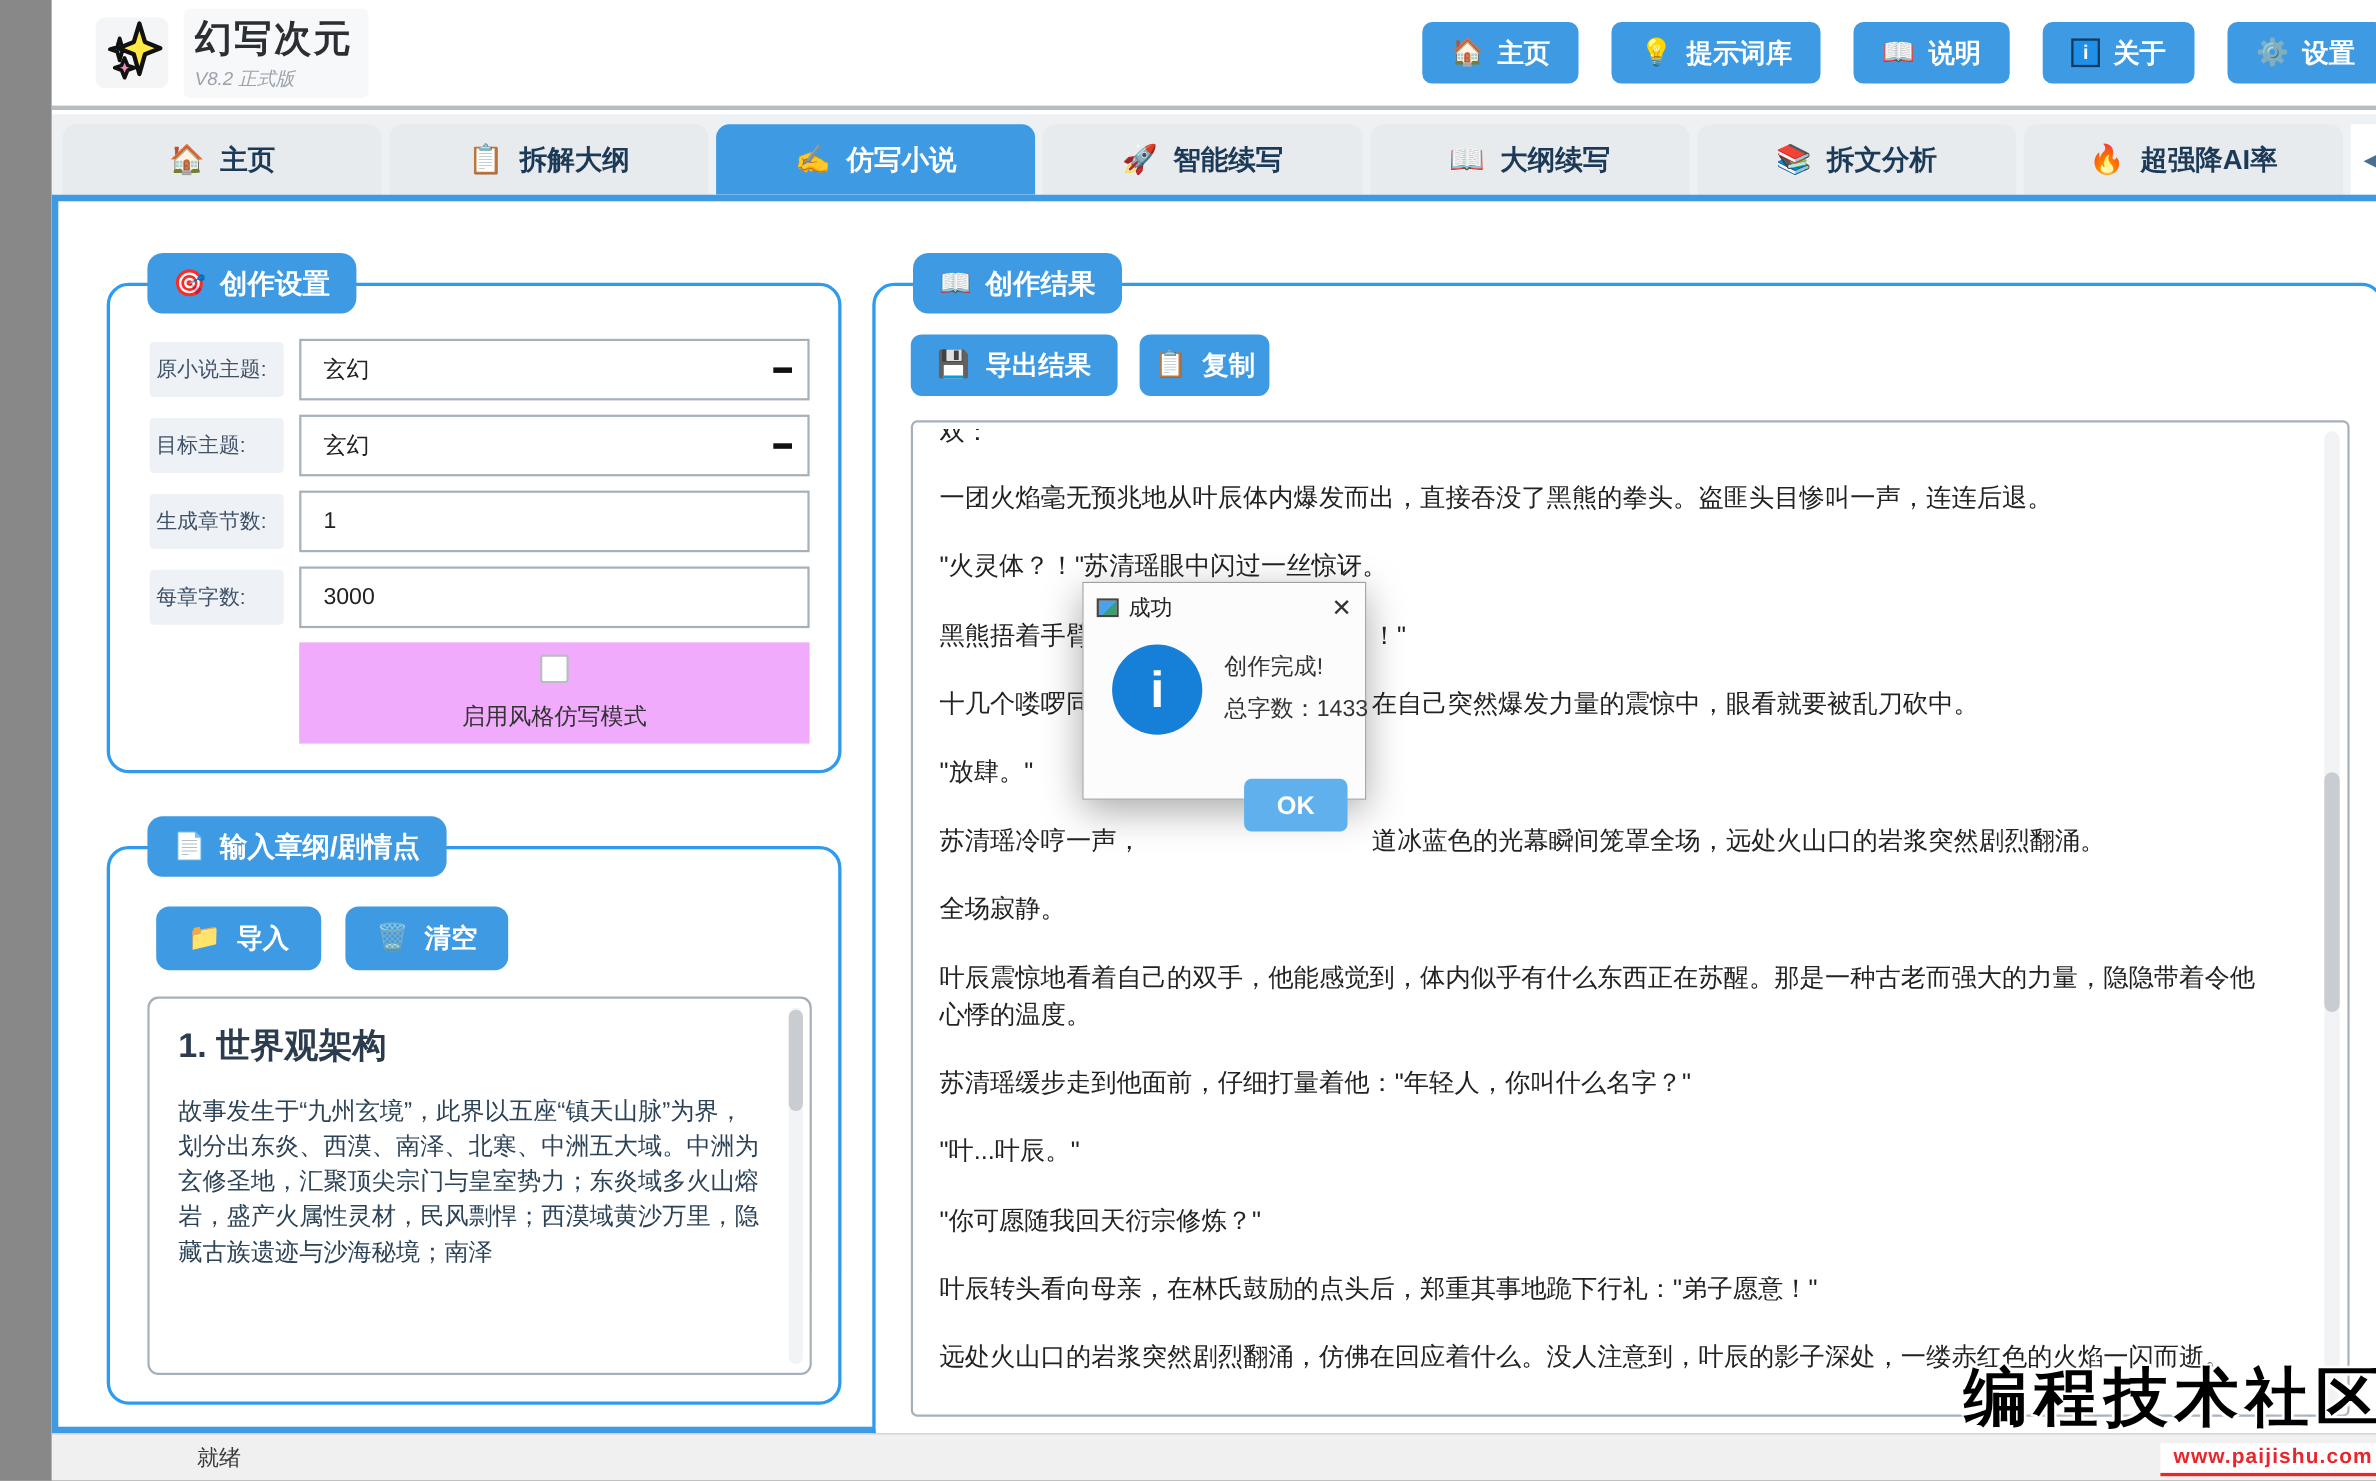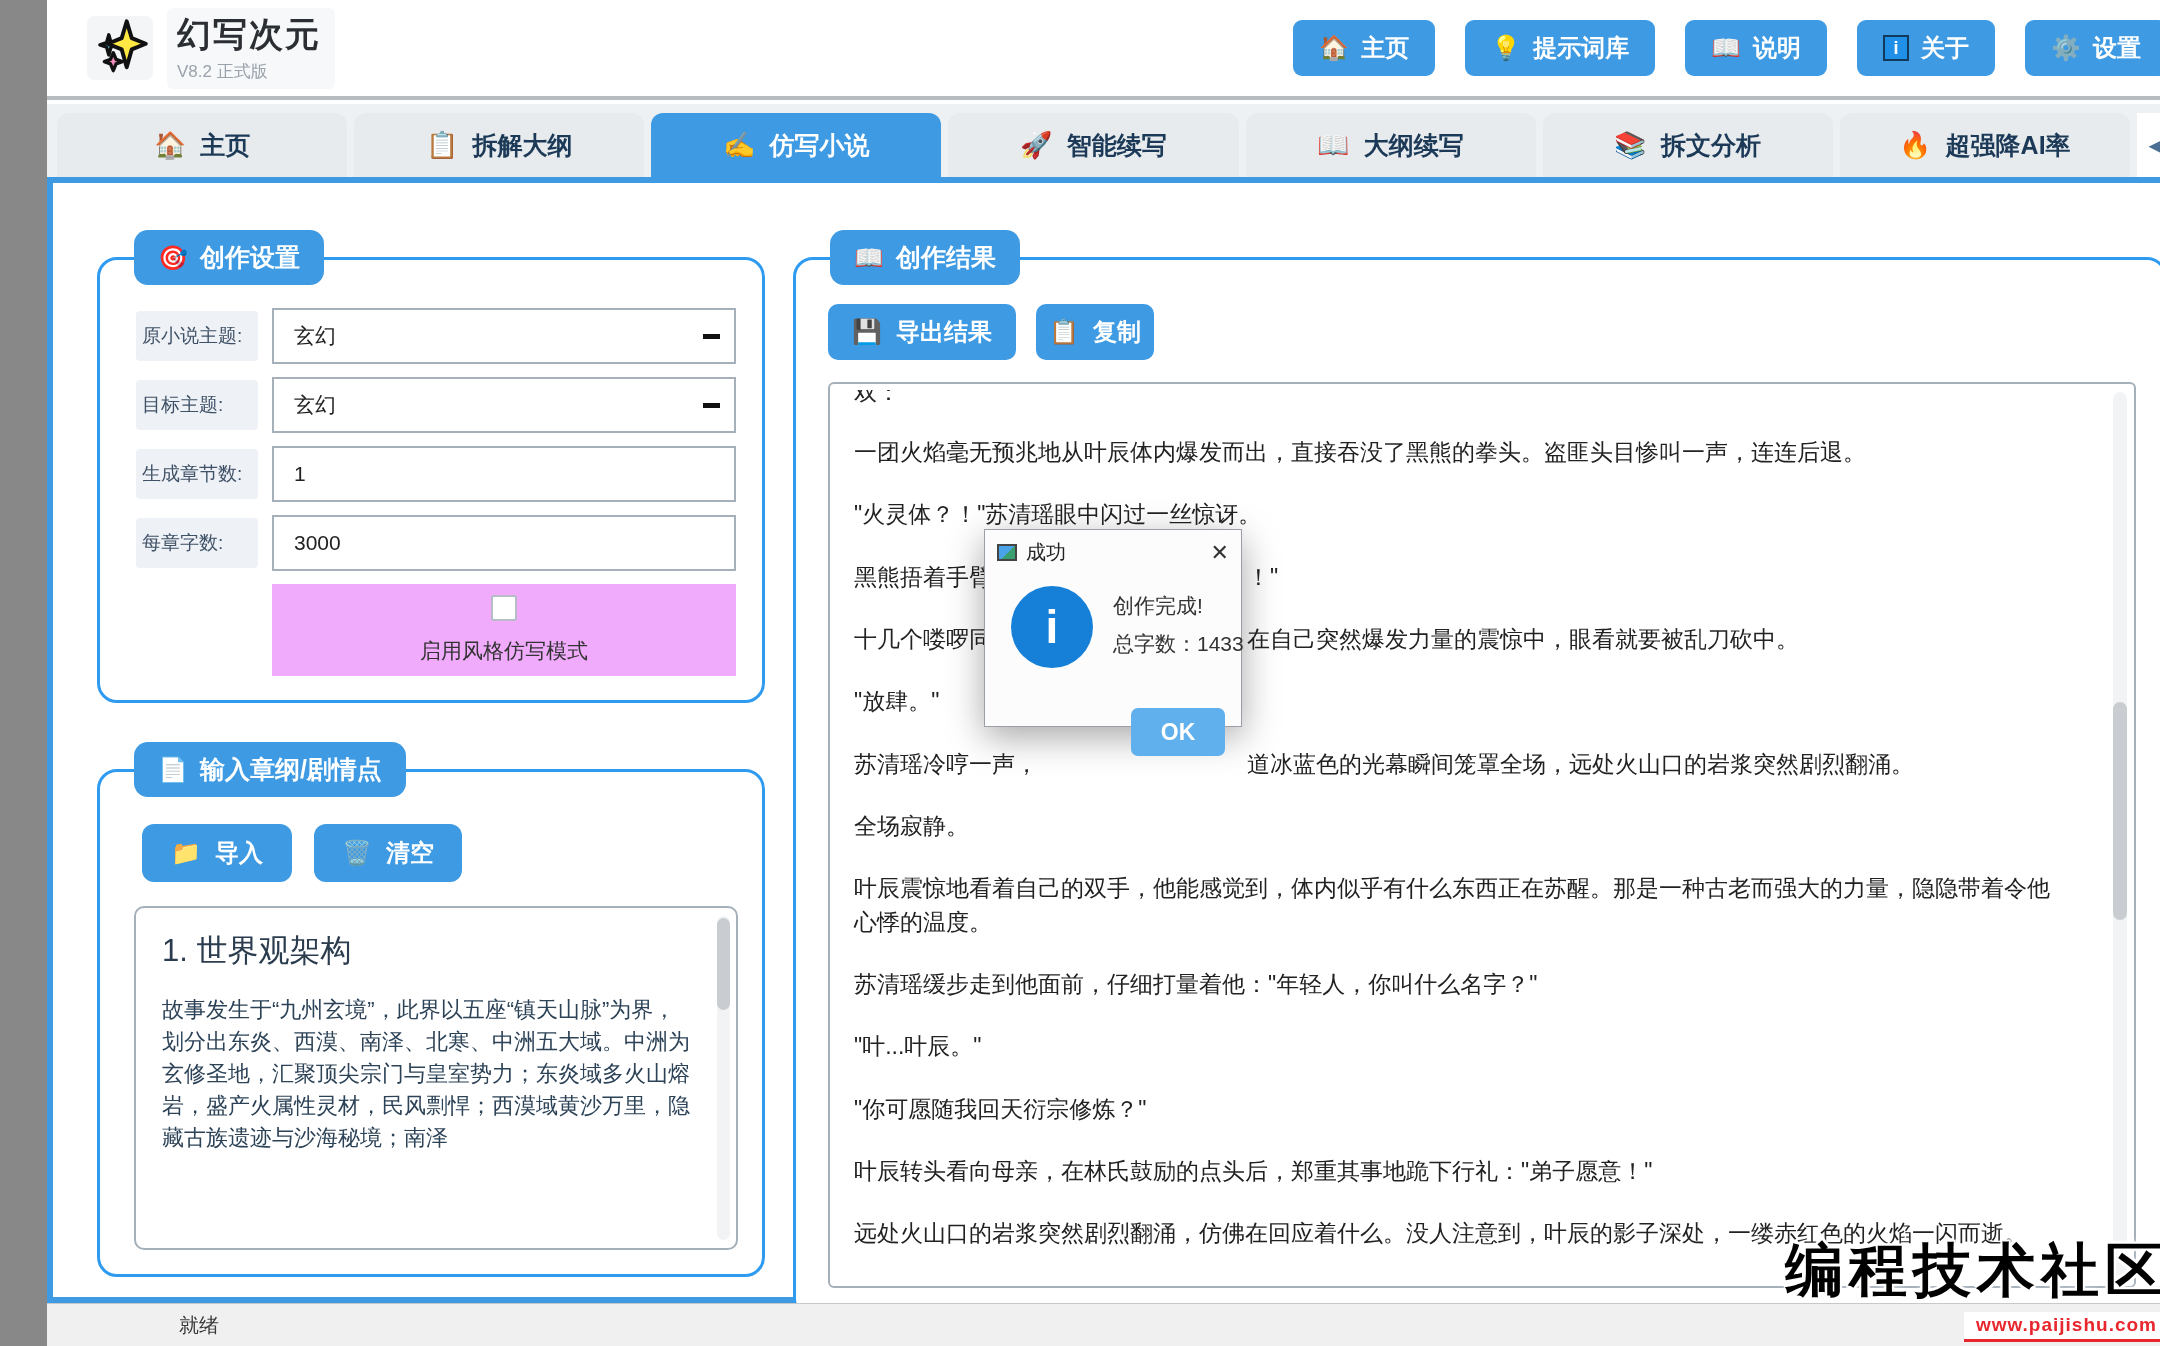--- a/index.html
+++ b/index.html
@@ -6,21 +6,21 @@
   html,body { background:#888; }
   body { font-family:"Liberation Sans","DejaVu Sans",sans-serif; }
   .screen { position:relative; width:2160px; height:1346px; background:#fff; overflow:hidden;margin-left:47px; }
 
   
   .header { position:absolute; top:0; left:0; right:0; height:100px; background:#fff;
             border-bottom:4px solid #b7bcc1; display:flex; align-items:center; padding:0 40px; }
   .logo-chip { width:66px; height:64px; background:#f3f5f7; border-radius:8px; display:flex; align-items:center; justify-content:center; margin-right:14px; }
   .title-wrap { background:#f6f8fa; padding:4px 14px 6px 10px; border-radius:6px; }
   .app-title { font-size:34px; font-weight:bold; color:#2b2f33; letter-spacing:2px; }
-  .app-version { font-size:17px; color:#9aa2ab; margin-top:2px; }
+  .app-version { font-size:17px; color:#9aa2ab; margin-top:2px;font-style:italic; }
   .nav { margin-left:auto; display:flex; gap:30px; }
   .nav-btn { display:flex; align-items:center; gap:12px; background:#3d9ae3; color:#fff; border:none;
              font-family:inherit; font-size:24px; font-weight:bold; padding:0 26px; height:56px; border-radius:9px; cursor:pointer; }
   .nav-btn .emoji { font-size:24px; }
   .info-chip { display:inline-flex; align-items:center; justify-content:center; width:26px; height:26px;
                background:#1f8fe8; color:#fff; border:2px solid #10395c; font-size:18px; font-weight:bold; }
 
   
   .tabbar { position:absolute; top:104px; left:0; right:0; height:73px; background:#eef1f3;
             display:flex; align-items:flex-end; padding:0 6px 0 10px; gap:7px; }
@@ -56,21 +56,21 @@
 
   
   .outline-panel { margin-top:66px; padding:48px 24px 24px 34px; }
   .btn-row { display:flex; gap:22px; margin:4px 0 24px 8px; }
   .blue-btn { display:flex; align-items:center; justify-content:center; gap:14px; background:#3d9ae3; color:#fff;
               border:none; font-family:inherit; font-size:24px; font-weight:bold; height:58px; border-radius:12px; cursor:pointer; }
   .import-btn { width:150px; }
   .clear-btn { width:148px; }
   .outline-box { position:relative; height:344px; border:2px solid #a6b0ba; border-radius:10px; padding:22px 40px 10px 26px; overflow:hidden; }
   .outline-h1 { font-size:42px; font-weight:bold; color:#2b3c4e; letter-spacing:3px; margin-bottom:28px; }
-  .outline-h2 { font-size:31px; font-weight:normal; color:#2b3c4e; margin-bottom:22px; }
+  .outline-h2 { font-size:31px; font-weight:bold; color:#2b3c4e; margin-bottom:22px; }
   .outline-p { font-size:22px; color:#2c4257; line-height:1.45; }
   .outline-scroll { position:absolute; top:8px; right:6px; width:13px; bottom:8px; background:#f2f3f4; border-radius:7px; }
   .outline-thumb { position:absolute; top:2px; left:0; width:13px; height:92px; background:#c9cdd1; border-radius:7px; cursor:pointer; }
 
   .action-btn { margin-top:28px; height:64px; border:none; border-radius:10px; background:#8a35d5; color:#fff;
                 font-family:inherit; font-size:26px; font-weight:bold; display:flex; align-items:center; justify-content:center; gap:14px; cursor:pointer; }
 
   
   .result-panel { flex:1; margin-top:46px; padding:44px 28px 28px 32px; display:flex; flex-direction:column; }
   .export-btn { width:188px; height:56px; border-radius:10px; }

